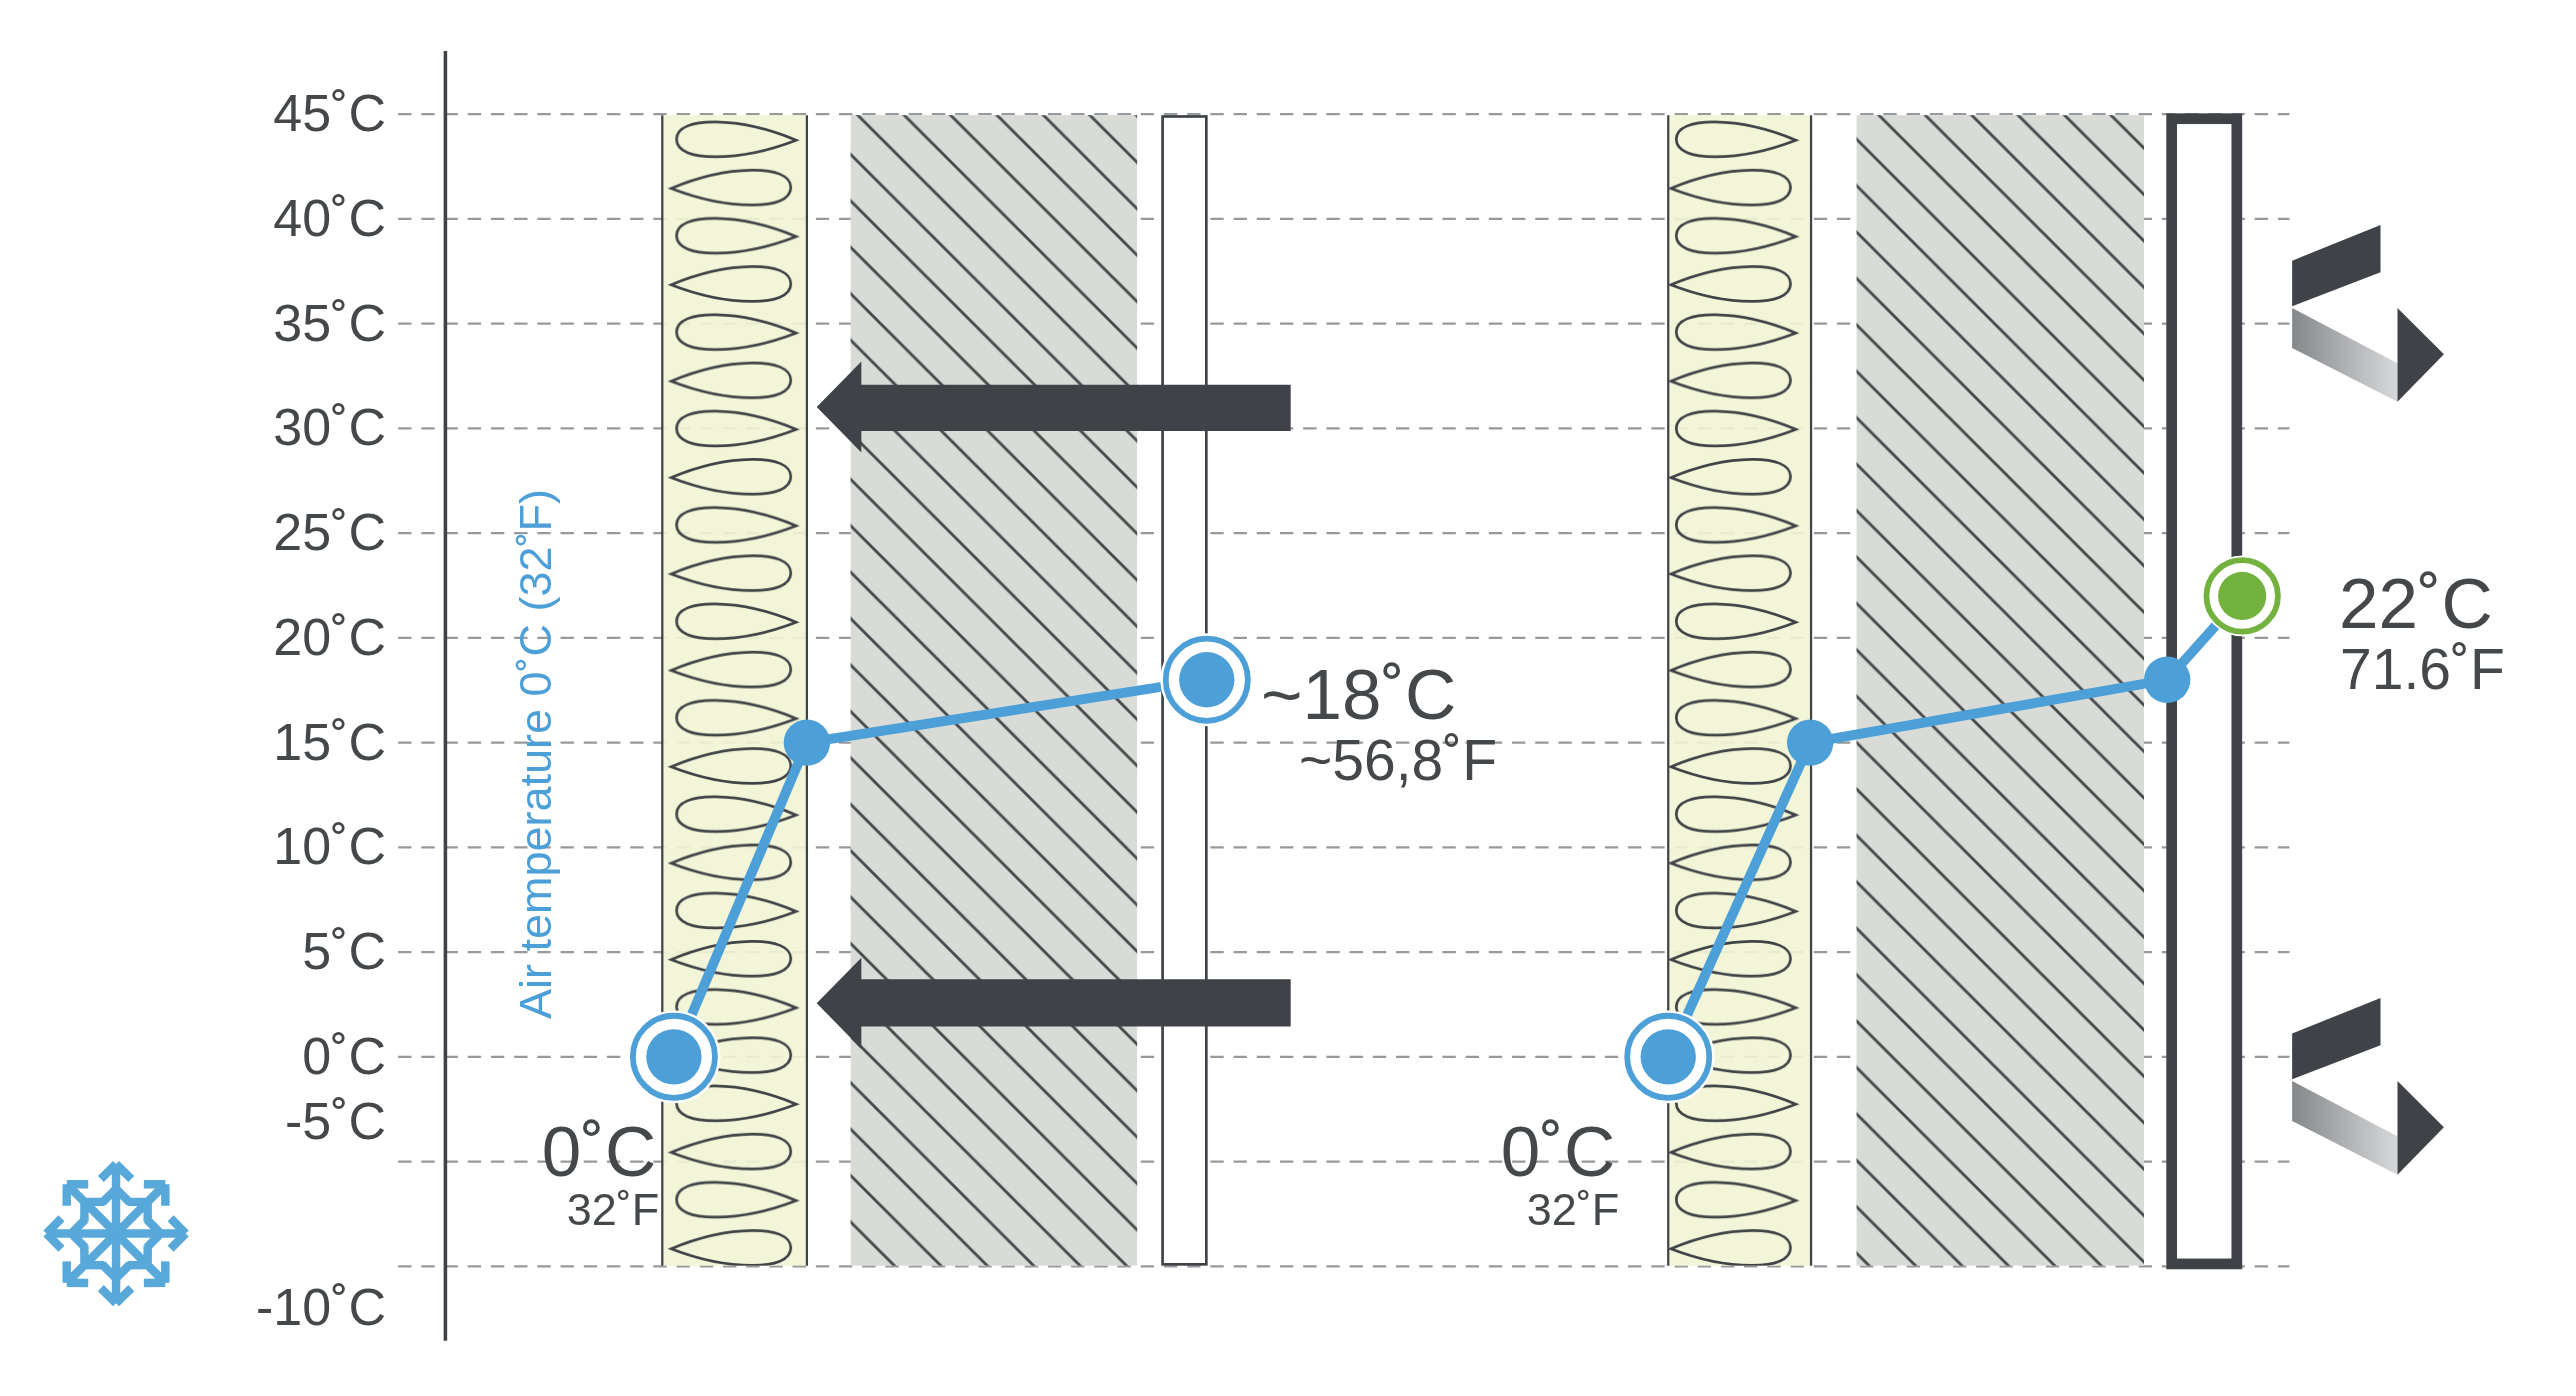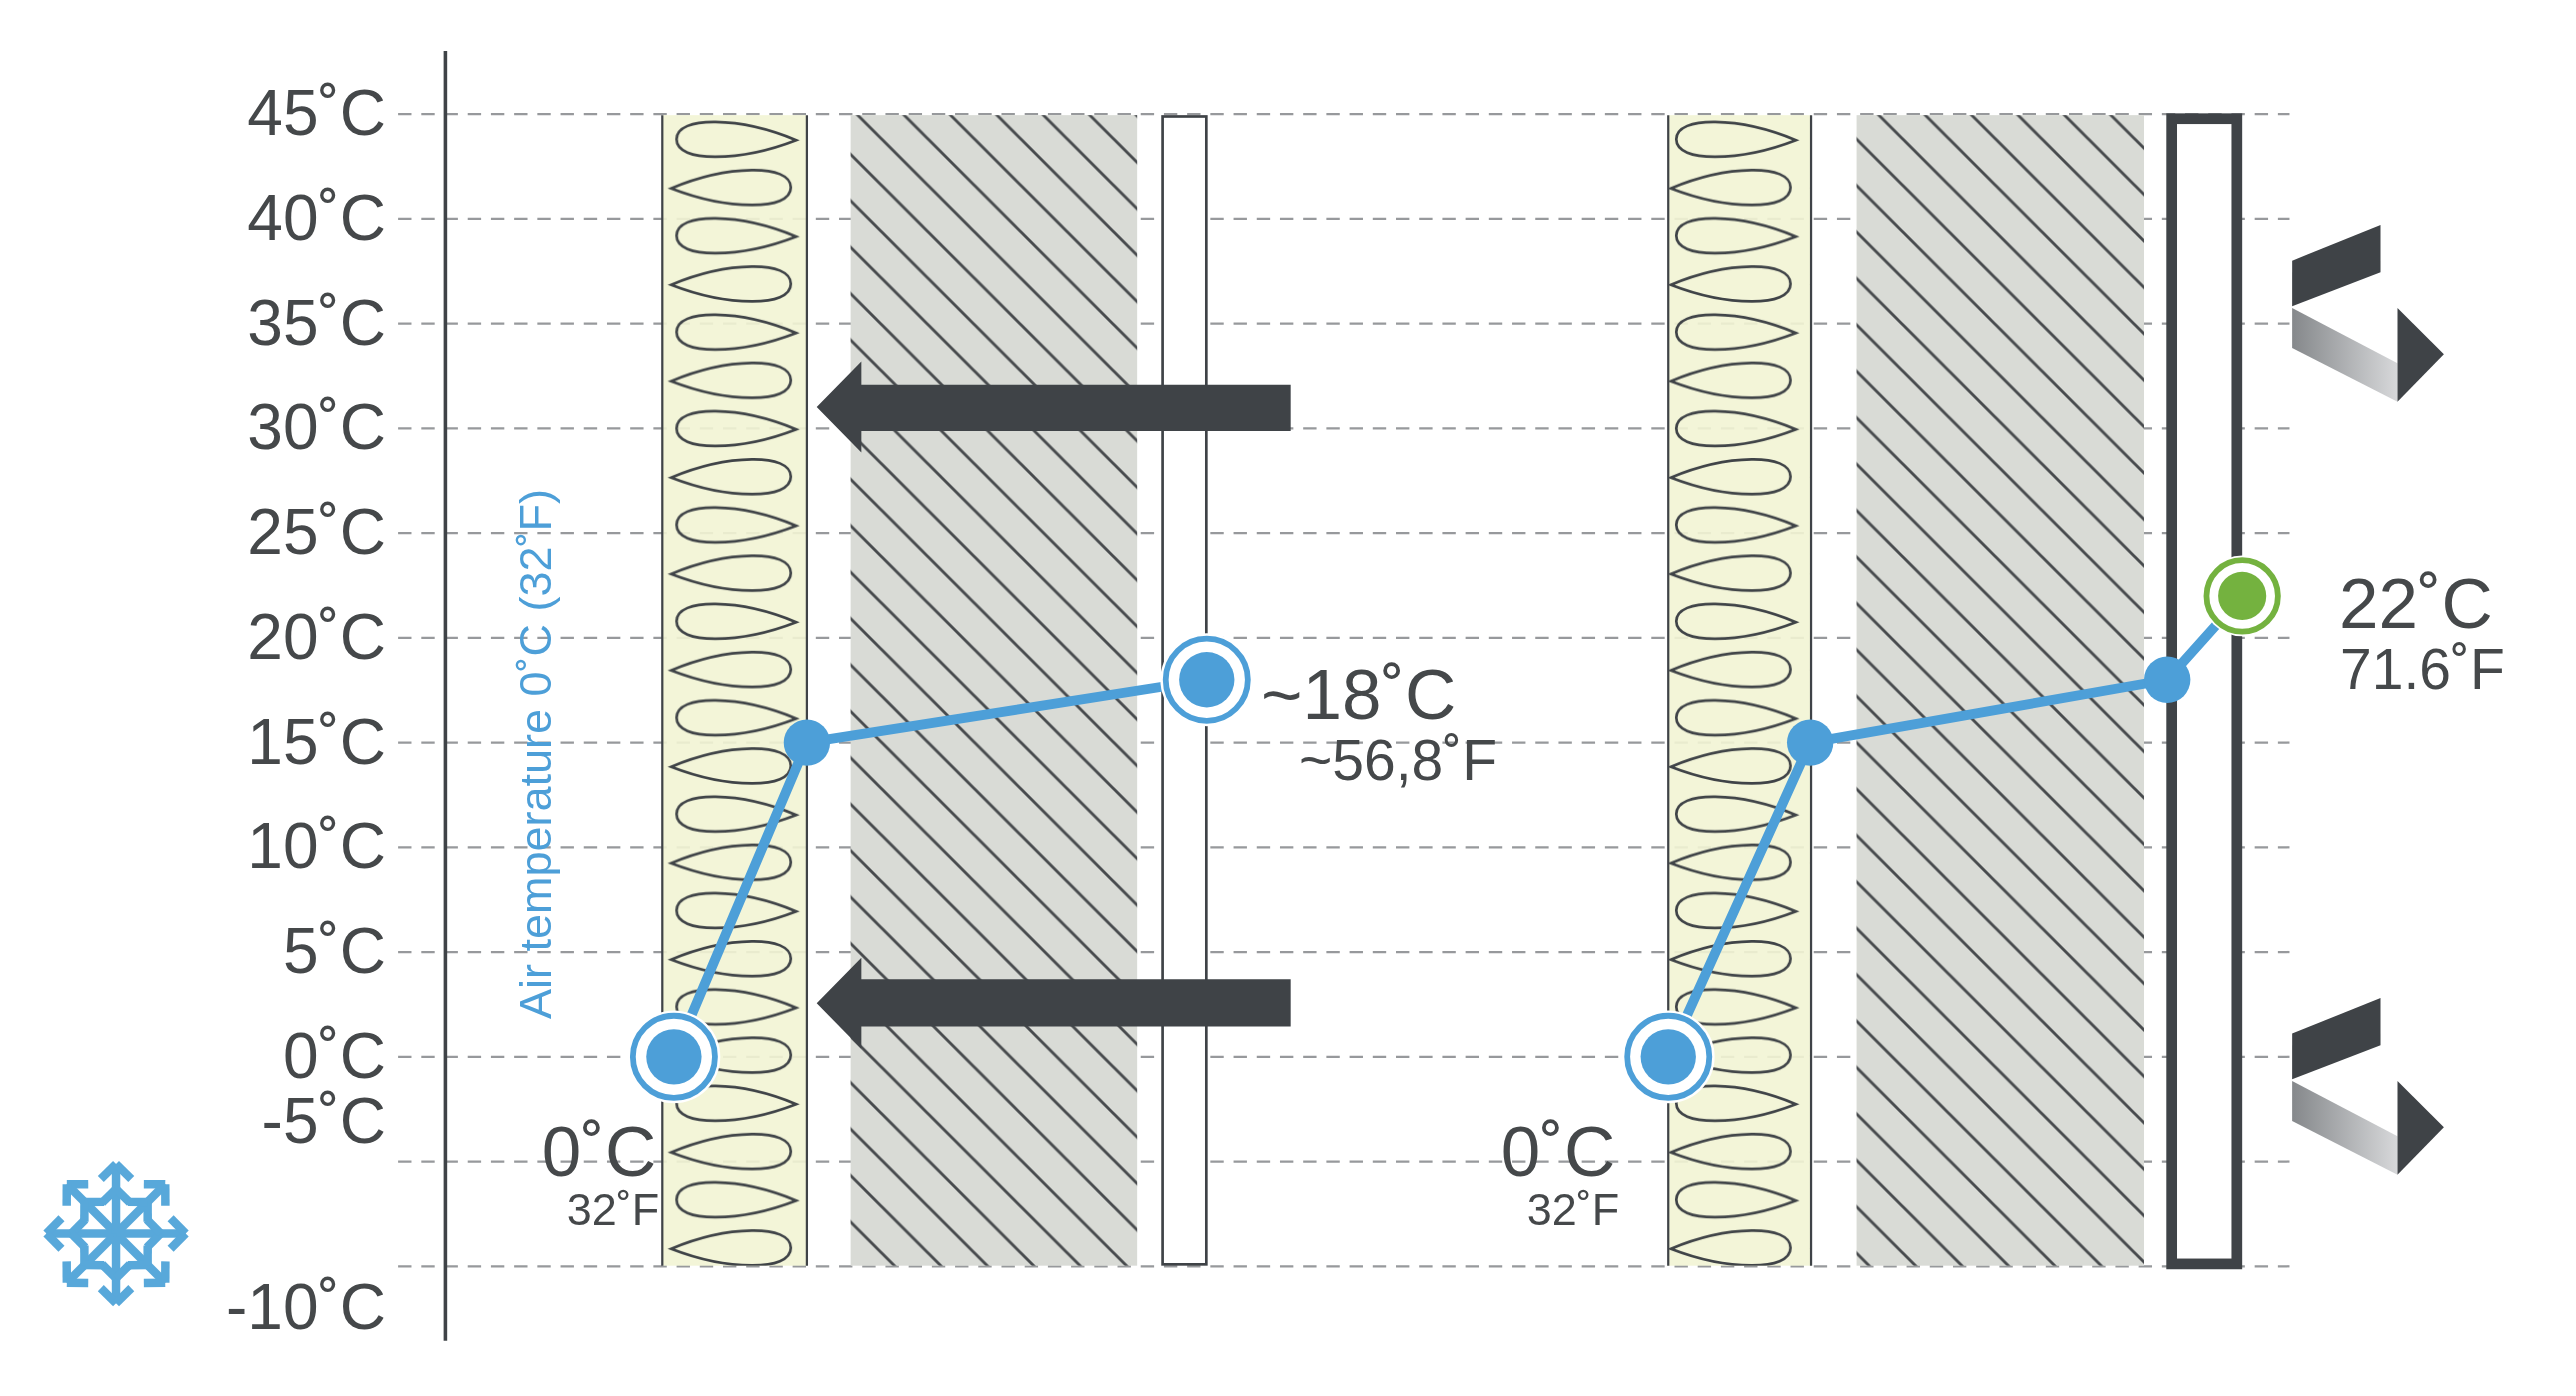--- a/index.html
+++ b/index.html
@@ -12,21 +12,21 @@
     color:#45484a;
   }
   #scene{position:absolute;left:0;top:0;}
   .grid{stroke:#97999c;stroke-width:2.5;stroke-dasharray:15 11;}
   .batt-edge{stroke:#3f4347;stroke-width:2.5;}
   #snowflake-icon line{stroke:#58a8da;stroke-width:9.5;stroke-linecap:butt;}
   .tick{
     position:absolute;
     right:2190px;
     transform:translateY(-52%);
-    font-size:64px;
+    font-size:52px;
     white-space:nowrap;
     text-align:right;
     color:#45484a;
   }
   .ann{position:absolute;white-space:nowrap;color:#45484a;}
   .ann-c{font-size:71px;}
   .ann-f{font-size:57px;}
   .centered{transform:translate(-50%,-50%);}
   .vcenter{transform:translateY(-50%);}
   #axis-title{

